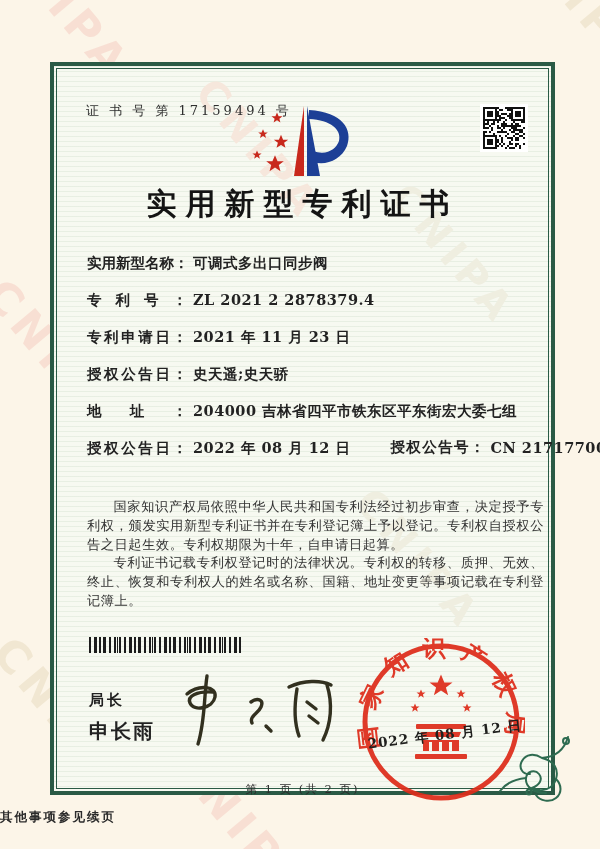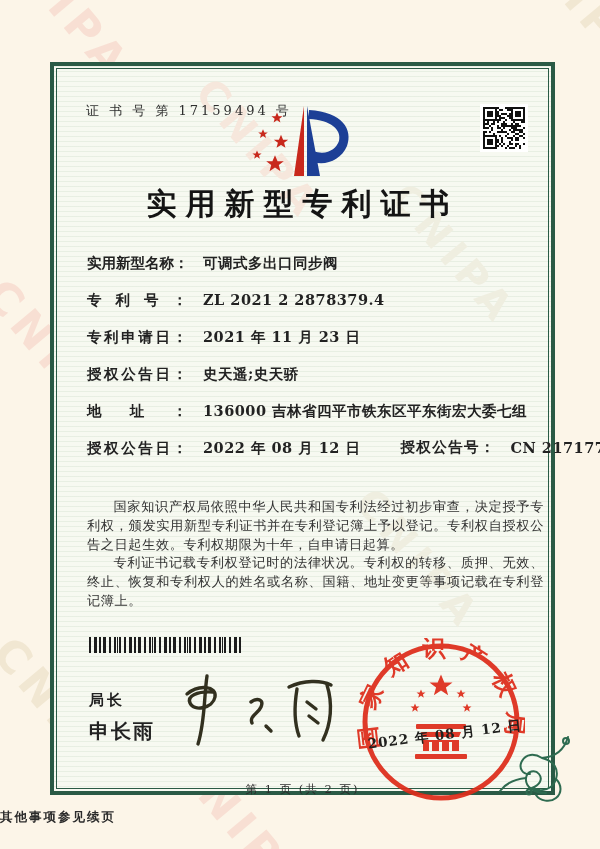--- a/index.html
+++ b/index.html
@@ -39,21 +39,21 @@
   .qr .grid b{display:block;}
   .qr .grid b.on{background:#111;}
   .title{
     left:0; top:118px; width:100%; text-align:center;
     font-size:30px; font-weight:bold; letter-spacing:9px; color:#141414; z-index:3;
   }
   
   .fields{left:33px; top:186px; width:455px; z-index:3;}
   .frow{height:22px; line-height:22px; margin-bottom:15px; font-size:14.5px; font-weight:600; color:#222; white-space:nowrap;}
   .flabel{display:inline-block; width:100px; text-align:justify; text-align-last:justify; vertical-align:top;}
-  .fvalue{margin-left:16px; letter-spacing:0.5px;}
+  .fvalue{margin-left:6px; letter-spacing:0.5px;}
   .flabel2{display:inline-block; width:94px; margin-left:40px; text-align:justify; text-align-last:justify; vertical-align:top;font-family:Liberation Mono, monospace;}
   
   .body-text{left:33px; top:432px; width:457px; z-index:3; color:#333;}
   .body-text p{
     margin:0; font-size:13.2px; line-height:18.8px; text-align:justify;
     text-indent:2em; letter-spacing:0.6px; font-weight:400;
   }
   
   .barcode{
     left:35px; top:571px; width:153px; height:16px; z-index:3;
@@ -567,21 +567,21 @@
       <div class="frow">
         <span class="flabel">专利号：</span><span class="fvalue">ZL 2021 2 2878379.4</span>
       </div>
       <div class="frow">
         <span class="flabel">专利申请日：</span><span class="fvalue">2021 年 11 月 23 日</span>
       </div>
       <div class="frow">
         <span class="flabel">授权公告日：</span><span class="fvalue">史天遥;史天骄</span>
       </div>
       <div class="frow">
-        <span class="flabel">地址：</span><span class="fvalue">136000  吉林省四平市铁东区平东街宏大委七组</span>
+        <span class="flabel">地址：</span><span class="fvalue">204000  吉林省四平市铁东区平东街宏大委七组</span>
       </div>
       <div class="frow">
         <span class="flabel">授权公告日：</span><span class="fvalue">2022 年 08 月 12 日</span><span class="flabel2">授权公告号：</span><span class="fvalue">CN 217177009 U</span>
       </div>
     </div>
 
     <div class="abs body-text">
       <p>国家知识产权局依照中华人民共和国专利法经过初步审查，决定授予专利权，颁发实用新型专利证书并在专利登记簿上予以登记。专利权自授权公告之日起生效。专利权期限为十年，自申请日起算。</p>
       <p>专利证书记载专利权登记时的法律状况。专利权的转移、质押、无效、终止、恢复和专利权人的姓名或名称、国籍、地址变更等事项记载在专利登记簿上。</p>
     </div>

